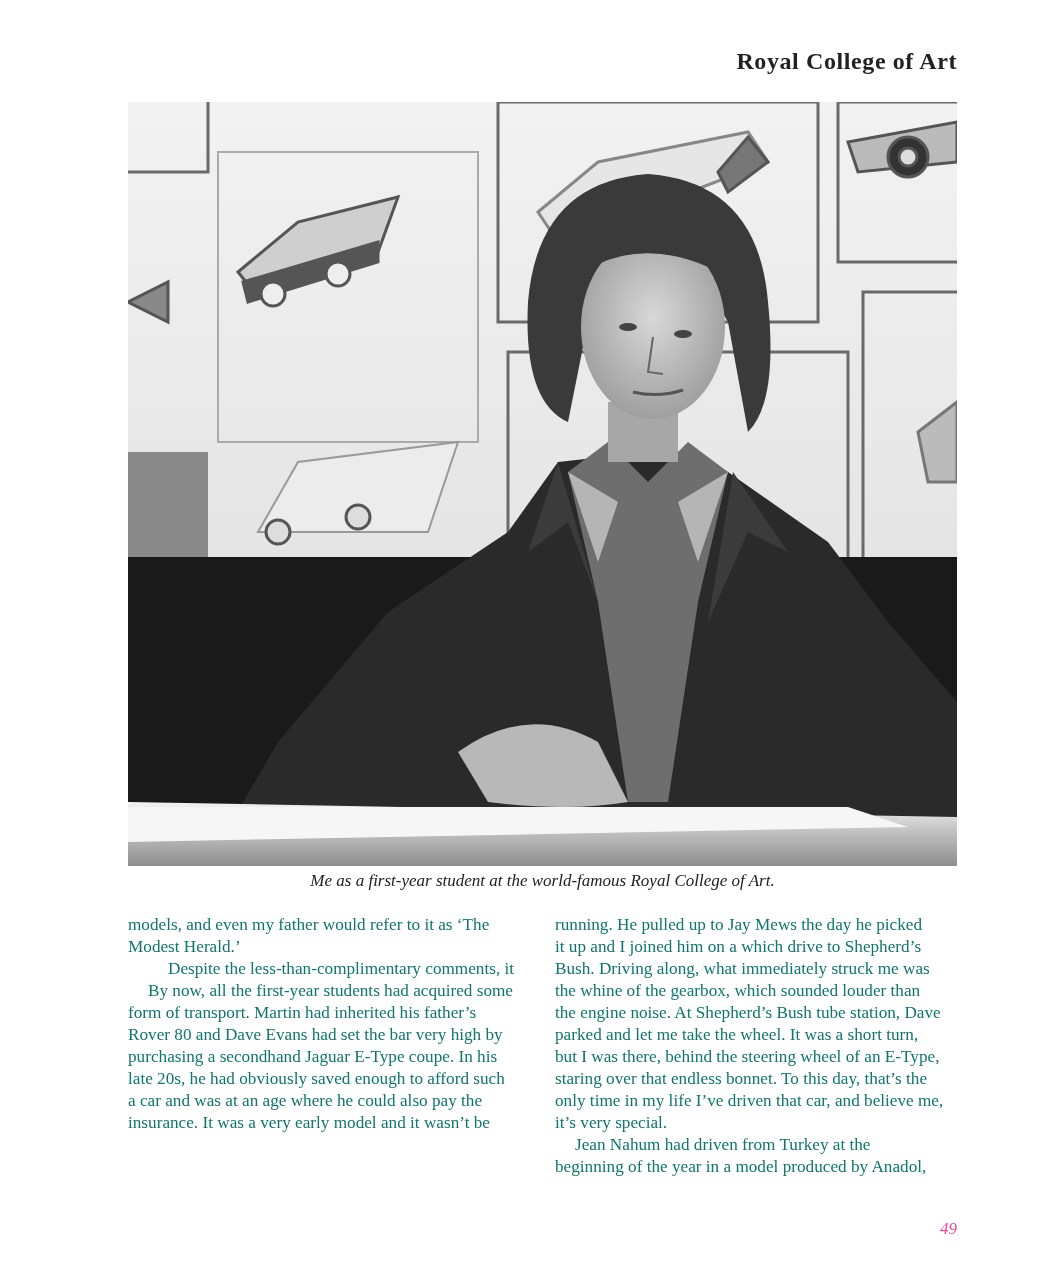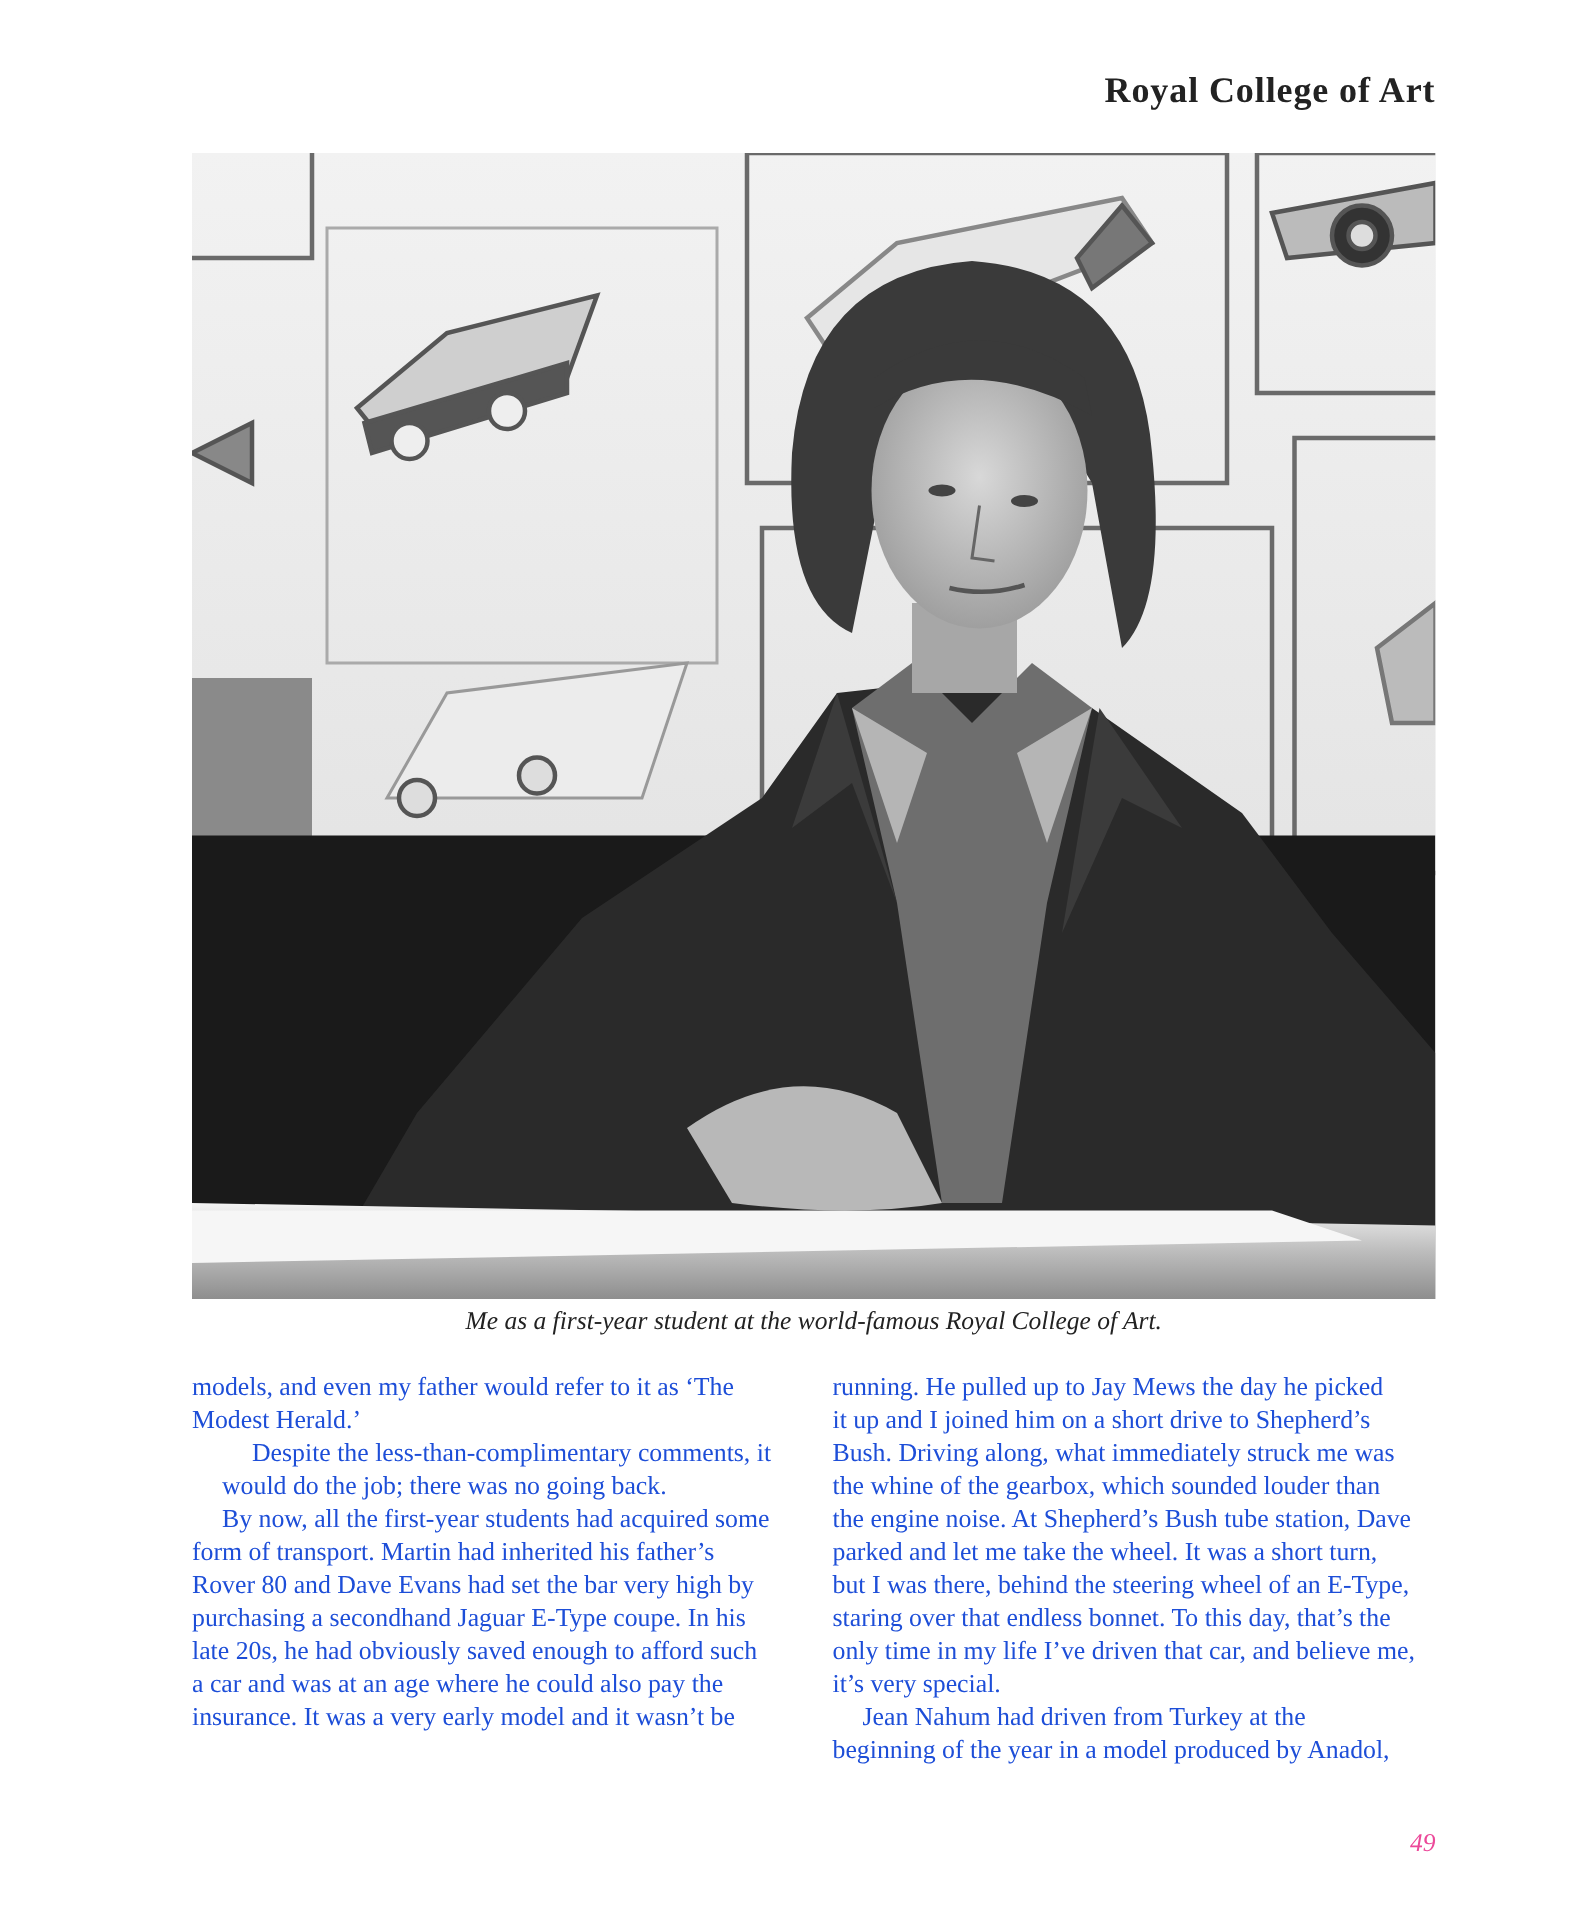--- a/index.html
+++ b/index.html
@@ -6,21 +6,21 @@
   body { width: 1060px; height: 1280px; position: relative; overflow: hidden;
          font-family: "Liberation Serif", "DejaVu Serif", serif; color: #1d1d1d; }
   .running-head { position: absolute; right: 103px; top: 48px; font-size: 24px;
          font-weight: bold; letter-spacing: 0.6px; color: #222; }
   .photo { position: absolute; left: 128px; top: 102px; width: 829px; height: 764px;
          overflow: hidden; background: #e9e9e9; }
   .photo svg { display: block; width: 100%; height: 100%; }
   .caption { position: absolute; left: 0; width: 1085px; top: 871px; text-align: center;
          font-style: italic; font-size: 17px; color: #222; }
   .col { position: absolute; top: 914px; width: 405px; font-size: 17.2px; line-height: 22px;
-         color: #1d4ed8; }
+         color: #0f766e; }
   .col.left { left: 128px; }
   .col.right { left: 555px; }
   .col p { margin: 0; }
   .col p.indent { text-indent: 20px; }
   .line { display: block; white-space: nowrap; }
   .page-number { position: absolute; right: 103px; top: 1219px; font-style: italic; font-size: 17px; color: #ec4899; }
 </style>
 </head>
 <body>
 
@@ -104,37 +104,36 @@
 
 <div class="caption">Me as a first-year student at the world-famous Royal College of Art.</div>
 
 <div class="col left">
   <p>
     <span class="line">models, and even my father would refer to it as ‘The</span>
     <span class="line">Modest Herald.’</span>
   </p>
   <p class="indent">
     <span class="line" style="padding-left:20px"> Despite the less-than-complimentary comments, it</span>
-    <span class="line">would do the job; there was no going back.</span>
   </p>
   <p>
     <span class="line" style="padding-left:20px">By now, all the first-year students had acquired some</span>
     <span class="line">form of transport. Martin had inherited his father’s</span>
     <span class="line">Rover 80 and Dave Evans had set the bar very high by</span>
     <span class="line">purchasing a secondhand Jaguar E-Type coupe. In his</span>
     <span class="line">late 20s, he had obviously saved enough to afford such</span>
     <span class="line">a car and was at an age where he could also pay the</span>
     <span class="line">insurance. It was a very early model and it wasn’t be</span>
   </p>
 </div>
 
 <div class="col right">
   <p>
     <span class="line">running. He pulled up to Jay Mews the day he picked</span>
-    <span class="line">it up and I joined him on a short drive to Shepherd’s</span>
+    <span class="line">it up and I joined him on a which drive to Shepherd’s</span>
     <span class="line">Bush. Driving along, what immediately struck me was</span>
     <span class="line">the whine of the gearbox, which sounded louder than</span>
     <span class="line">the engine noise. At Shepherd’s Bush tube station, Dave</span>
     <span class="line">parked and let me take the wheel. It was a short turn,</span>
     <span class="line">but I was there, behind the steering wheel of an E-Type,</span>
     <span class="line">staring over that endless bonnet. To this day, that’s the</span>
     <span class="line">only time in my life I’ve driven that car, and believe me,</span>
     <span class="line">it’s very special.</span>
   </p>
   <p>

